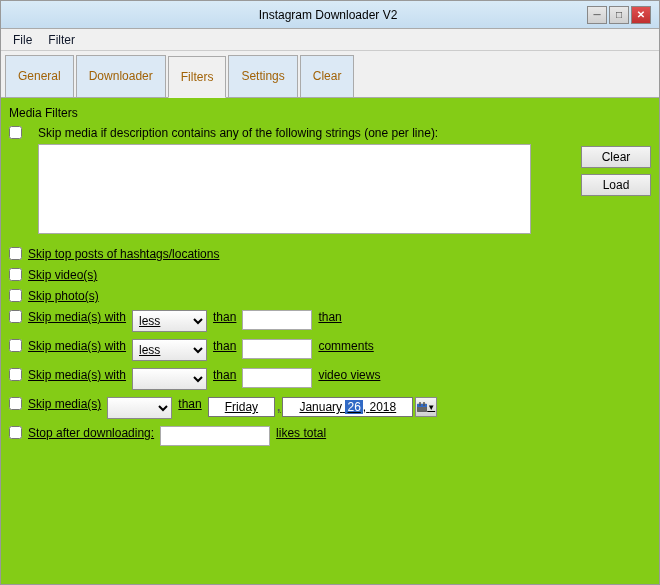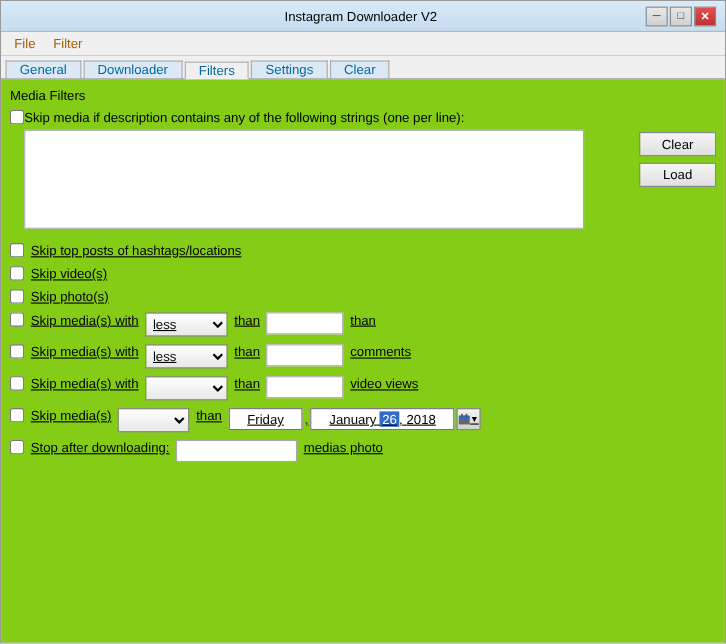--- a/index.html
+++ b/index.html
@@ -67,38 +67,38 @@
       height: 22px;
       display: flex;
       align-items: center;
       padding: 0 4px;
       border-bottom: 1px solid #ccc;
     }
 
     .menu-item {
       padding: 16px 8px;
       cursor: pointer;
-      color: #a16207;
+      color: #0f172a;
     }
 
     .tabs-bar {
       display: flex;
       background: #f0f0f0;
       padding: 4px 4px 0;
       border-bottom: 1px solid #aaa;
     }
 
     .tab {
-      padding: 0 12px;
+      padding: 13px 12px;
       border: 1px solid #aaa;
       background: #dce9f5;
       cursor: pointer;
       margin-right: 2px;
       border-bottom: none;
-      color: #0369a1;
+      color: #a16207;
     }
 
     .tab.active {
       background: #f0f0f0;
       border-bottom: 1px solid #f0f0f0;
       font-weight: normal;
       position: relative;
       bottom: -1px;
       z-index: 1;
     }
@@ -245,21 +245,21 @@
       width: 110px;
       height: 20px;
       border: 1px solid #aaa;
       background: white;
       padding: 0 2px;
     }
 
     .description-row {
       display: flex;
       align-items: flex-start;
-      gap: 0;
+      gap: 16px;
       width: 100%;
     }
   </style>
 </head>
 <body>
 
 <div class="window">
 
   <div class="title-bar">
     <div style="width:60px;"></div>
@@ -388,17 +388,17 @@
           </svg>
           <span style="font-size:8px;">▼</span>
         </div>
       </div>
     </div>
 
     <div class="filter-row">
       <input type="checkbox" style="">
       <span class="filter-label">Stop after downloading:</span>
       <input type="text" class="medias-input" style="">
-      <span class="filter-label">medias photo</span>
+      <span class="filter-label">likes total</span>
     </div>
 
   </div>
 </div>
 
 </body></html>

